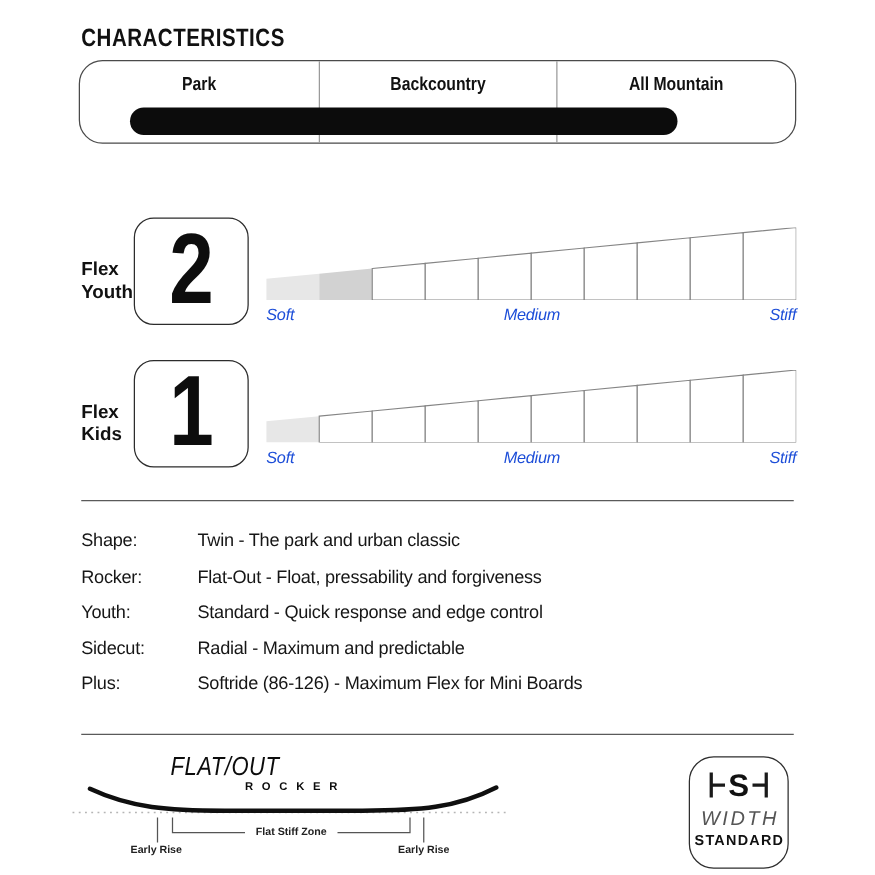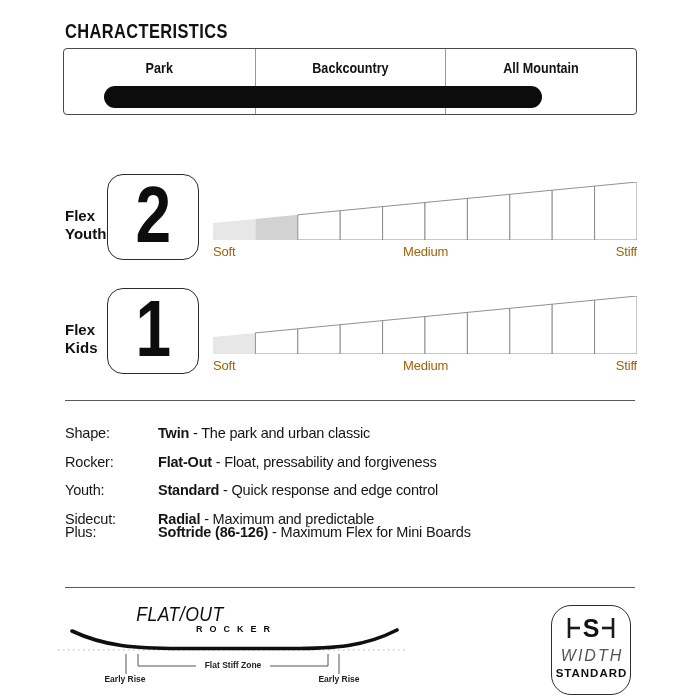--- a/index.html
+++ b/index.html
@@ -9,45 +9,45 @@
 
   
   .sq  { display:inline-block; transform:scaleX(.82); transform-origin:0 50%; white-space:nowrap; }
   .sqc { display:inline-block; transform:scaleX(.84); transform-origin:50% 50%; white-space:nowrap; }
 
   .page-title { position:absolute; left:65px; top:20px; font-size:20px; font-weight:bold;
                 letter-spacing:.5px; color:#111; }
 
   
   .terrain-box { position:absolute; left:63px; top:48px; width:574px; height:67px;
-                 border:1px solid #4a4a4a; border-radius:4px; }
+                 border:1px solid #4a4a4a; border-radius:19px; }
   .terrain-cells { position:absolute; inset:0; display:flex; }
   .terrain-cell { flex:1; display:flex; justify-content:center; padding-top:10px;
                   font-size:15px; font-weight:bold; color:#111; }
   .terrain-div { position:absolute; top:0; bottom:0; width:1px; background:#9a9a9a; }
   .terrain-pill { position:absolute; top:37px; height:22px; border-radius:11px; background:#0c0c0c; }
 
   
   .flex-label { position:absolute; left:65px; font-size:15px; font-weight:bold; line-height:18px;
                 white-space:pre-line; color:#111; }
   .flex-box { position:absolute; left:107px; width:92px; height:86px; border:1.2px solid #2c2c2c;
               border-radius:16px; display:flex; align-items:center; justify-content:center; background:#fff; }
   .flex-value { font-size:80px; font-weight:bold; color:#0d0d0d; transform:scaleX(.8);
                 line-height:1; padding-bottom:4px; }
   .wedge { position:absolute; left:213px; width:424px; height:58px; }
   .flex-ticks { position:absolute; left:213px; width:424px; display:flex; justify-content:space-between;
-                font-size:13px; letter-spacing:-.2px; color:#a16207; }
+                font-size:13px; letter-spacing:-.2px; color:#1d4ed8;font-style:italic; }
 
   .rule { position:absolute; left:65px; width:570px; height:1px; background:#5a5a5a; }
 
   
   .spec-row { position:absolute; left:65px; width:560px; height:18px; font-size:14.5px;
               letter-spacing:-.2px; color:#161616; white-space:nowrap; }
   .spec-label { display:inline-block; width:93px; }
-  .spec-term { font-weight:bold; }
+  .spec-term { font-weight:normal; }
 
   
   .board-svg { position:absolute; left:55px; top:598px; width:360px; height:100px; }
   .logo1 { position:absolute; left:128px; top:602px; width:200px; text-align:left;
            font-size:21px; font-weight:normal; font-style:italic; letter-spacing:.5px; color:#0c0c0c; }
   .logo2 { position:absolute; left:133px; top:624px; width:200px; text-align:center;
            font-size:9px; font-weight:bold; letter-spacing:7px; text-indent:7px; color:#0c0c0c; }
   .camber-label { position:absolute; left:196px; top:660px; width:74px; text-align:center;
                   font-size:8.5px; font-weight:bold; white-space:nowrap; color:#222; }
   .early-rise { position:absolute; top:674px; width:60px; text-align:center;
@@ -136,21 +136,21 @@
       </div>
     </div>
 
   <div class="rule" style="top:400px"></div>
 
   <div id="specList">
       <div class="spec-row" style="top: 425px;"><span class="spec-label">Shape:</span><span class="spec-term">Twin</span><span> - The park and urban classic</span></div>
       <div class="spec-row" style="top: 453.5px;"><span class="spec-label">Rocker:</span><span class="spec-term">Flat-Out</span><span> - Float, pressability and forgiveness</span></div>
       <div class="spec-row" style="top: 482px;"><span class="spec-label">Youth:</span><span class="spec-term">Standard</span><span> - Quick response and edge control</span></div>
       <div class="spec-row" style="top: 510.5px;"><span class="spec-label">Sidecut:</span><span class="spec-term">Radial</span><span> - Maximum and predictable</span></div>
-      <div class="spec-row" style="top: 524px;"><span class="spec-label">Plus:</span><span class="spec-term">Softride (86-126)</span><span> - Maximum Flex for Mini Boards</span></div>
+      <div class="spec-row" style="top: 539px;"><span class="spec-label">Plus:</span><span class="spec-term">Softride (86-126)</span><span> - Maximum Flex for Mini Boards</span></div>
     </div>
 
   <div class="rule" style="top:587px"></div>
 
   <svg class="board-svg" viewBox="0 0 360 100">
     <line x1="3" y1="52" x2="352" y2="52" stroke="#b5b5b5" stroke-width="1.2" stroke-dasharray="1.5 3.5"></line>
     <path d="M17,33 C50,48.5 80,50.5 125,50.5 L235,50.5 C280,50.5 310,48.5 342,32" fill="none" stroke="#0f0f0f" stroke-width="3.6" stroke-linecap="round"></path>
     <path d="M71,56 V76" stroke="#555" stroke-width="1"></path>
     <path d="M284,56 V76" stroke="#555" stroke-width="1"></path>
     <path d="M83,56 V68 H141" fill="none" stroke="#555" stroke-width="1"></path>

